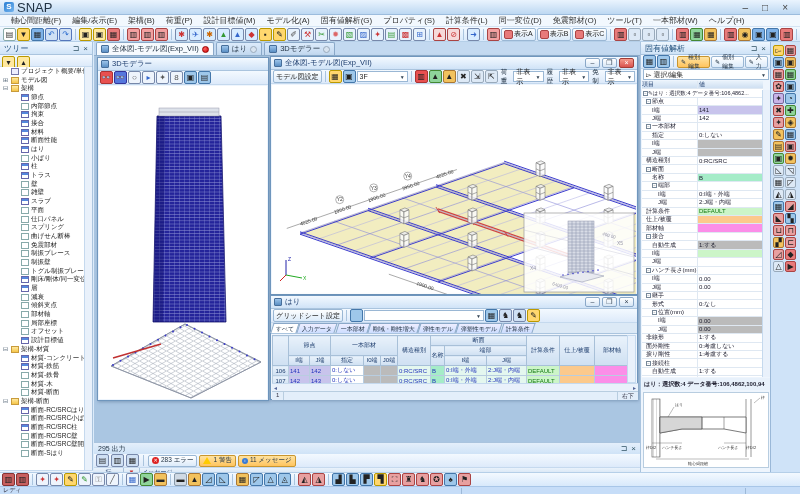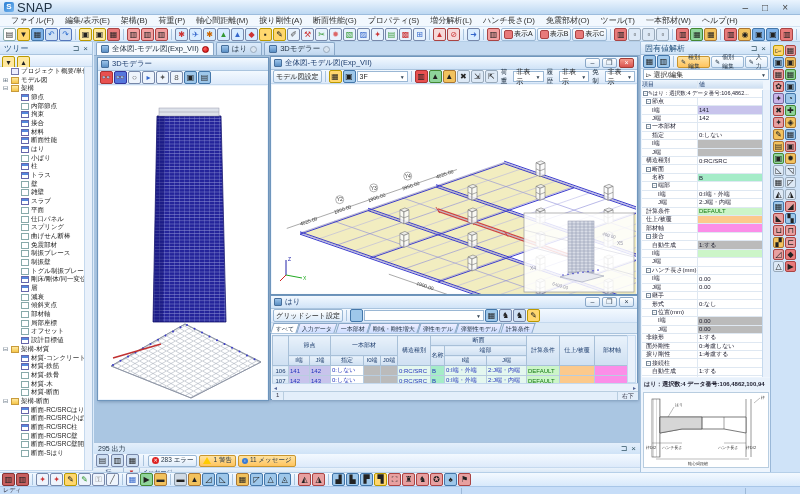--- a/index.html
+++ b/index.html
@@ -113,30 +113,30 @@
   <div id="titlebar" class="abs">
     <div id="logo">S</div>
     <span id="app-title">SNAP</span>
     <div class="winctl">
       <span>–</span>
       <span>□</span>
       <span>×</span>
     </div>
   </div>
   <div id="menubar" class="abs">
-      <span class="menu-item">ファイル(F)</span>
+      <span class="menu-item">軸心間距離(F)</span>
       <span class="menu-item">編集/表示(E)</span>
       <span class="menu-item">架構(B)</span>
       <span class="menu-item">荷重(P)</span>
-      <span class="menu-item">軸心間距離(M)</span>
-      <span class="menu-item">捩り剛性(A)</span>
-      <span class="menu-item">断面性能(G)</span>
+      <span class="menu-item">設計目標値(M)</span>
+      <span class="menu-item">モデル化(A)</span>
+      <span class="menu-item">固有値解析(G)</span>
       <span class="menu-item">プロパティ(S)</span>
-      <span class="menu-item">増分解析(L)</span>
-      <span class="menu-item">ハンチ長さ(D)</span>
+      <span class="menu-item">計算条件(L)</span>
+      <span class="menu-item">同一変位(D)</span>
       <span class="menu-item">免震部材(O)</span>
       <span class="menu-item">ツール(T)</span>
       <span class="menu-item">一本部材(W)</span>
       <span class="menu-item">ヘルプ(H)</span>
     </div>
   <div id="maintb" class="abs">
       <span class="ticon" style="background: rgb(254, 254, 254); border: 1px solid rgb(136, 170, 170);">▤</span>
       <span class="ticon" style="background: rgb(255, 215, 110); border: 1px solid rgb(187, 153, 0);">▼</span>
       <span class="ticon" style="background: rgb(127, 178, 232); border: 1px solid rgb(68, 119, 170);">▦</span>
       <span class="ticon" style="background: rgb(207, 224, 244); border: 1px solid rgb(85, 119, 187); color: rgb(34, 102, 204);">↶</span>

